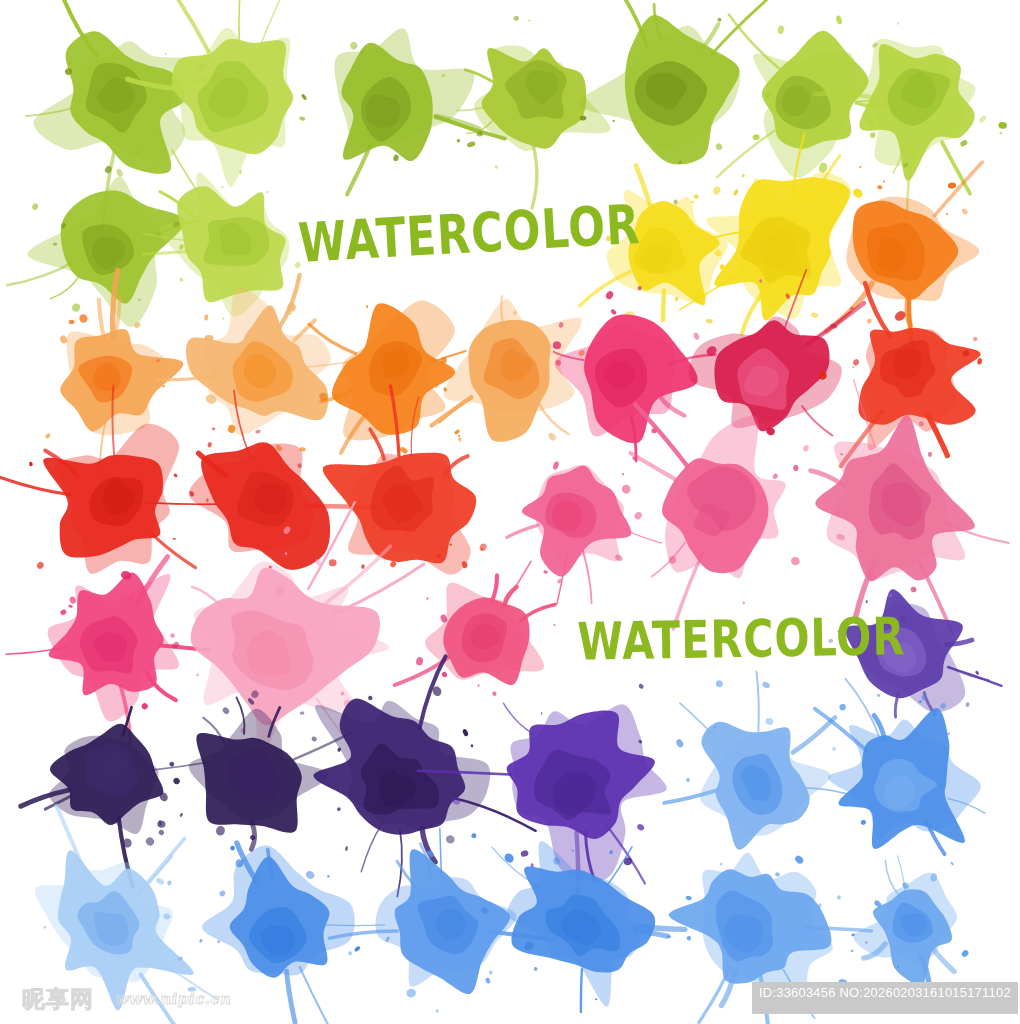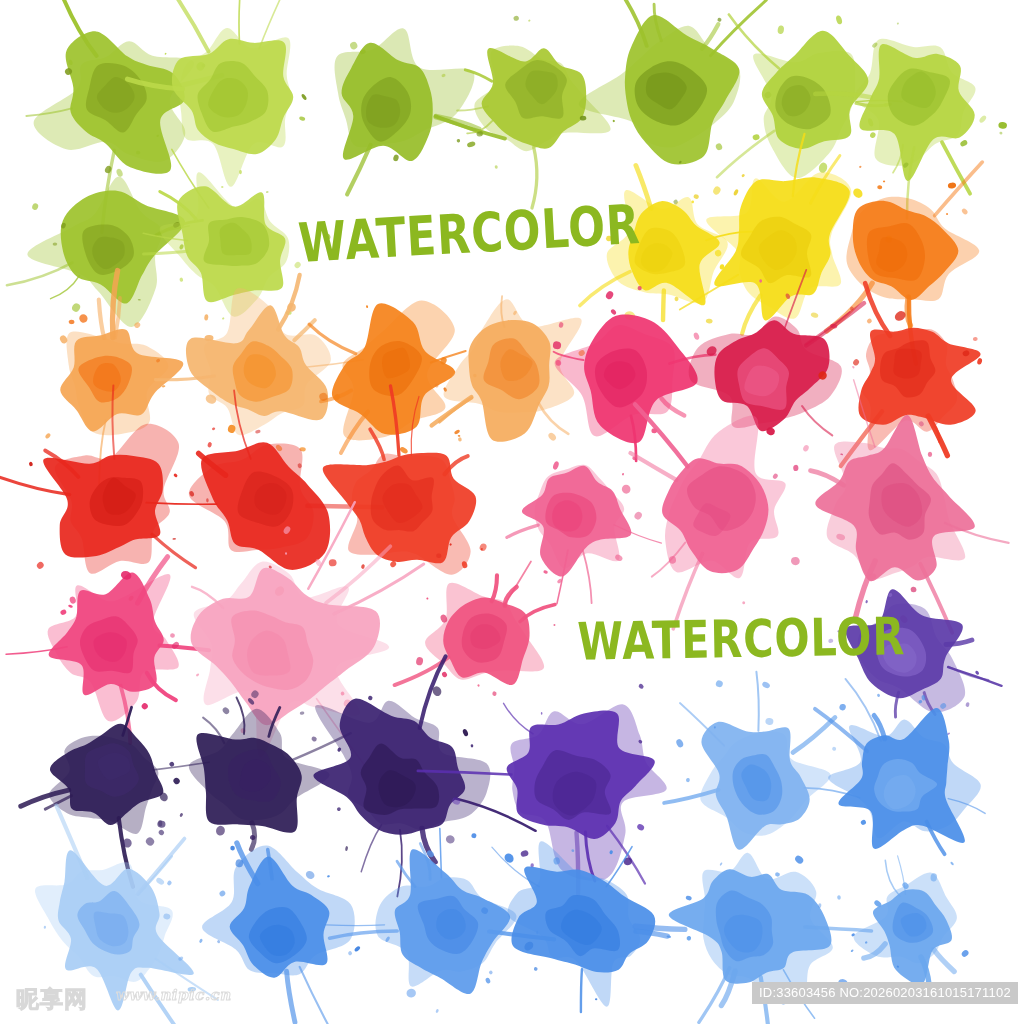--- a/index.html
+++ b/index.html
@@ -16,38 +16,38 @@
     letter-spacing:1px;
     white-space:nowrap;
     color:#8cb820;
   }
   #watercolor-1{left:300px;top:216px;font-size:46px;transform:rotate(-3.2deg);transform-origin:left bottom;}
   #watercolor-2{left:578px;top:616px;font-size:44px;transform:rotate(-1deg);transform-origin:left bottom;}
   .wc-stretch{display:inline-block;transform:scaleY(1.18) scaleX(0.94);transform-origin:left center;}
 
   
   #nipic-watermark{
-    position:absolute;left:16px;top:986px;display:flex;align-items:flex-start;gap:28px;
+    position:absolute;left:22px;top:986px;display:flex;align-items:center;gap:22px;
   }
   #nipic-logo{
     font-family:"DejaVu Sans",sans-serif;font-size:23px;line-height:26px;font-weight:700;
     color:transparent;-webkit-text-stroke:1px #d8d8d8;
     letter-spacing:1px;
   }
   #nipic-url{
     font-family:"DejaVu Serif",serif;font-style:italic;font-size:15px;font-weight:700;
     color:transparent;-webkit-text-stroke:1px #dcdcdc;letter-spacing:.5px;
   }
 
   
   #id-badge{
     position:absolute;left:752px;top:982px;
     background:#c9c9c9;color:#ffffff;
     font-family:"Liberation Sans",sans-serif;font-size:13px;line-height:19px;
-    padding:1px 7px 2px 7px;white-space:nowrap;letter-spacing:.2px;
+    padding:1px 7px 12px 7px;white-space:nowrap;letter-spacing:.2px;
   }
 </style>
 </head>
 <body>
 
 <div id="stage">
 
   <div id="splat-layer">
       <div class="splat" style="left: 34px; top: 12px; width: 176px; height: 176px;">
         <svg width="176" height="176" viewBox="0 0 176 176">

